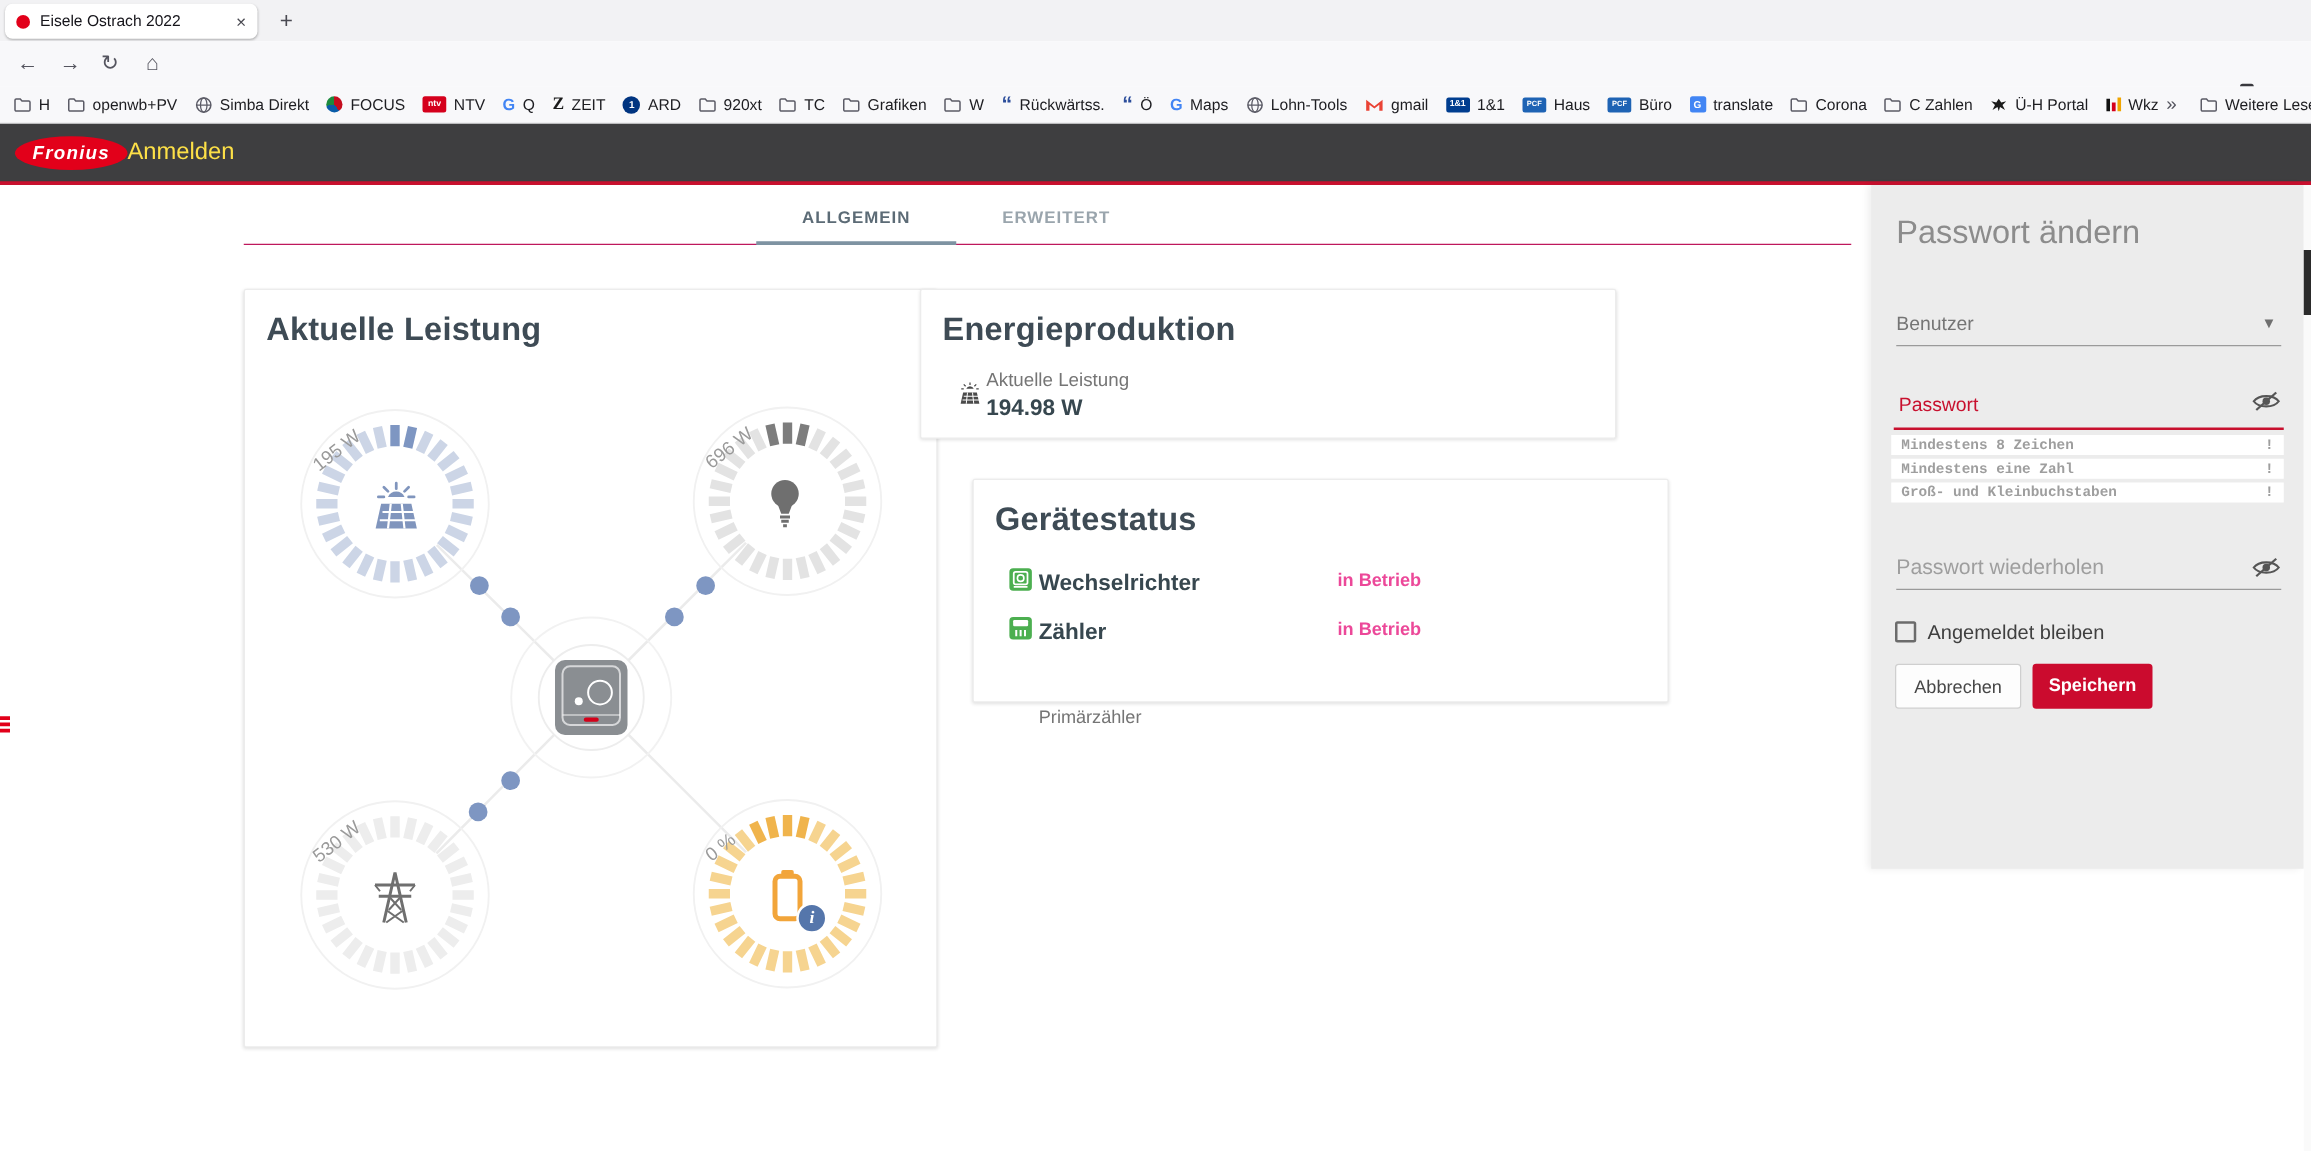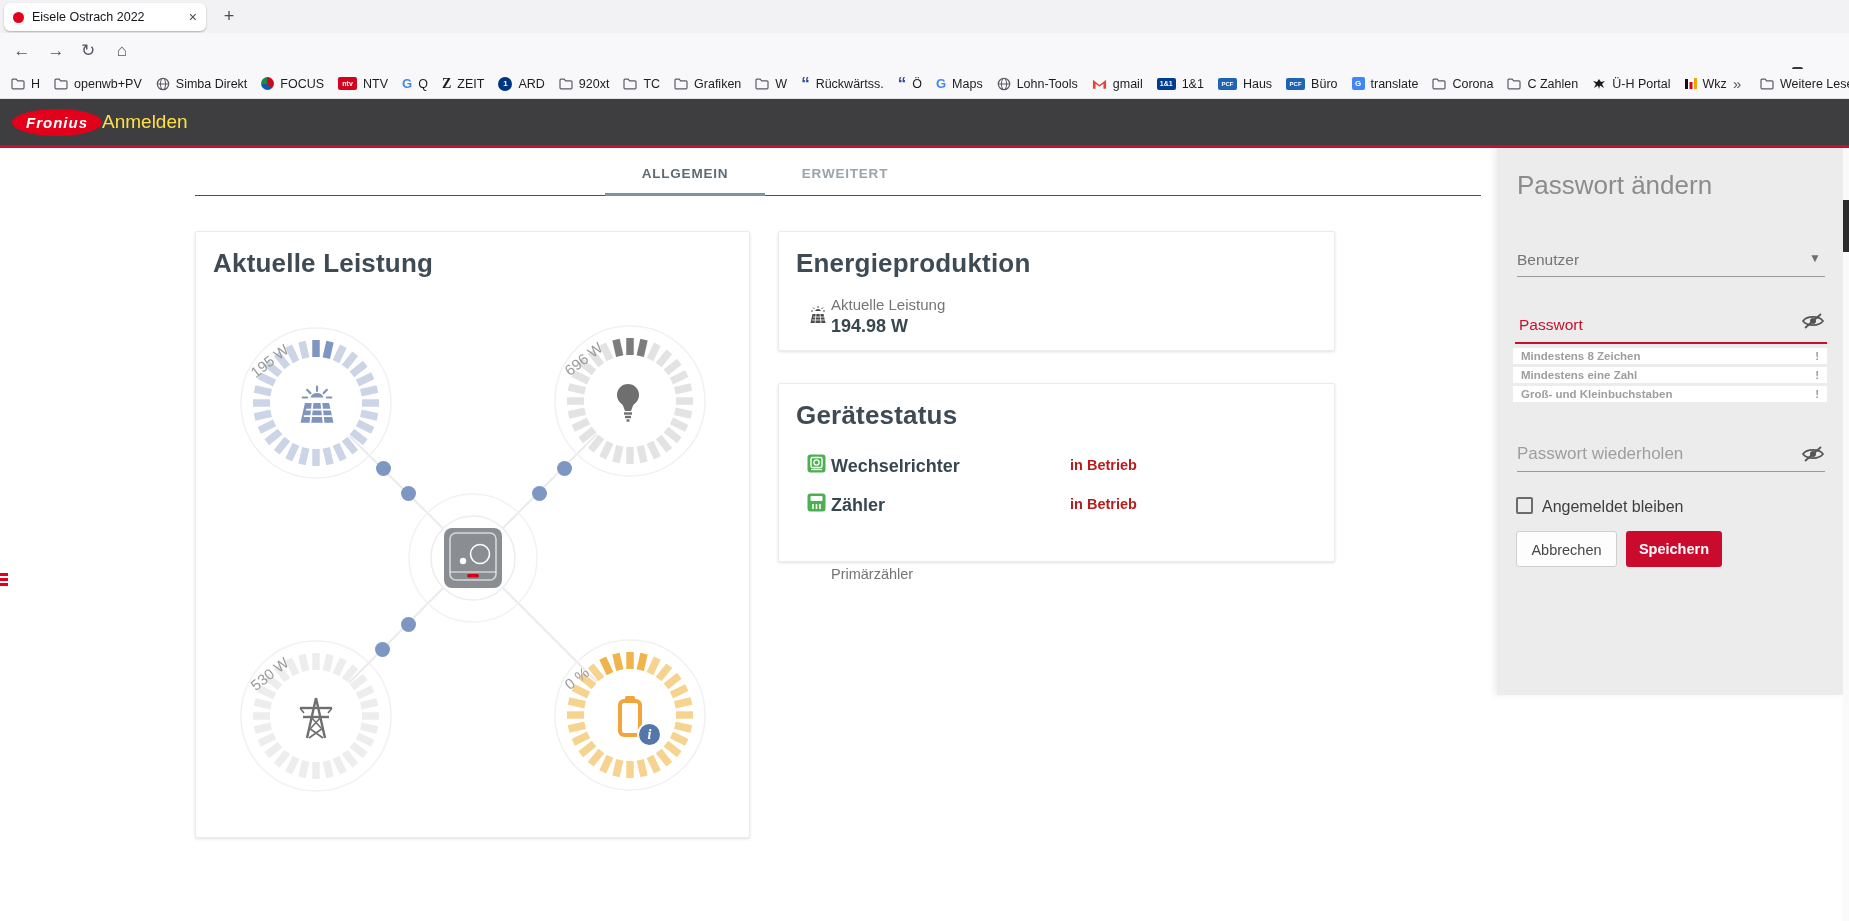--- a/index.html
+++ b/index.html
@@ -72,21 +72,21 @@
   .ctab.active::after { content:""; position:absolute; left:0; bottom:0; width:160px; height:3px;
           background:#7e93a2; }
   .ctab.idle { left:570px; color:#9aa5ad; }
 
   
   .card { position:absolute; background:#fff; border:1px solid #ececec; border-radius:2px;
           box-shadow:0 1px 3px rgba(0,0,0,.12); }
   .card-title { position:absolute; left:17px; top:16px; font-size:26px; font-weight:bold;
                 color:#3e4b55; letter-spacing:.2px; }
   #power-card  { left:195px; top:231px; width:555px; height:607px; }
-  #energy-card { left:778px; top:231px; width:557px; height:120px; }
+  #energy-card { left:736px; top:231px; width:557px; height:120px; }
   #status-card { left:778px; top:383px; width:557px; height:179px; }
 
   #flow-svg { position:absolute; left:0; top:0; }
   .gauge { position:absolute; width:170px; height:170px; }
   .gauge-label { position:absolute; left:14px; top:26px; width:70px; font-size:15px; color:#9a9a9a;
                  transform:rotate(-38deg); white-space:nowrap; }
   .gauge-icon { position:absolute; left:63px; top:63px; }
   .dot { position:absolute; width:15px; height:15px; border-radius:50%; background:#7e96c2; }
   .inverter { position:absolute; left:248px; top:296px; width:58px; height:60px; background:#8a8e92;
               border-radius:8px; }
@@ -95,36 +95,36 @@
                 font-family:"Liberation Serif", serif; font-style:italic; font-weight:bold;
                 font-size:14px; text-align:center; line-height:21px; }
 
   .energy-row-icon { position:absolute; left:28px; top:72px; }
   .energy-row-label { position:absolute; left:52px; top:64px; font-size:15px; color:#757575; }
   .energy-row-value { position:absolute; left:52px; top:84px; font-size:18px; font-weight:bold;
                       color:#37474f; }
 
   .st-icon { position:absolute; left:28px; }
   .st-name { position:absolute; left:52px; font-size:18px; font-weight:bold; color:#37474f; }
-  .st-status { position:absolute; left:291px; font-size:14.5px; font-weight:bold; color:#b91c1c; }
+  .st-status { position:absolute; left:291px; font-size:14.5px; font-weight:bold; color:#ec4899; }
   .st-sub { position:absolute; left:52px; top:134px; font-size:14.5px; color:#757575;margin-top:48px; }
 
   
   .side-panel { position:absolute; left:1497px; top:148px; width:346px; height:547px;
                 background:#ececec; box-shadow:-3px 0 6px rgba(0,0,0,.07); }
   .sp-title { position:absolute; left:20px; top:22px; font-size:26px; color:#8c8c8c; }
   .sp-user-label { position:absolute; left:20px; top:103px; font-size:15.5px; color:#757575; }
   .sp-caret { position:absolute; right:22px; top:103px; font-size:12px; color:#6f6f6f; }
   .sp-line { position:absolute; left:20px; right:18px; height:1px; background:#9a9a9a; }
   .sp-pass-label { position:absolute; left:22px; top:168px; font-size:15.5px; color:#c8102e; }
   .sp-line-red { position:absolute; left:18px; right:16px; top:194px; height:2px; background:#c8102e; }
   .eye-btn { position:absolute; right:18px; width:24px; height:18px; }
   #rules { position:absolute; left:16px; top:200px; width:314px; }
   .rule { height:16px; background:#fff; margin-bottom:3px; display:flex; align-items:center;
-          padding:0 8px; font-size:11.5px; font-weight:bold; color:#9e9e9e; }
+          padding:0 8px; font-size:11.5px; font-weight:bold; color:#9e9e9e;font-family:Liberation Mono, monospace; }
   .rule .mark { margin-left:auto; }
   .sp-repeat { position:absolute; left:20px; top:296px; font-size:17px; color:#9e9e9e; }
   .sp-check { position:absolute; left:19px; top:349px; width:17px; height:17px; border:2px solid #6b6b6b;
               border-radius:2px; background:#ececec; }
   .sp-check-label { position:absolute; left:45px; top:350px; font-size:16px; color:#3f3f3f; }
   .btn { position:absolute; top:383px; height:36px; border-radius:3px; font-size:14.5px;
          text-align:center; line-height:36px; }
   .btn-cancel { left:19px; width:101px; background:#fdfdfd; border:1px solid #cfcfcf; color:#474747; }
   .btn-save { left:129px; width:96px; background:#cb0b2e; color:#fff; font-weight:bold; }
 

